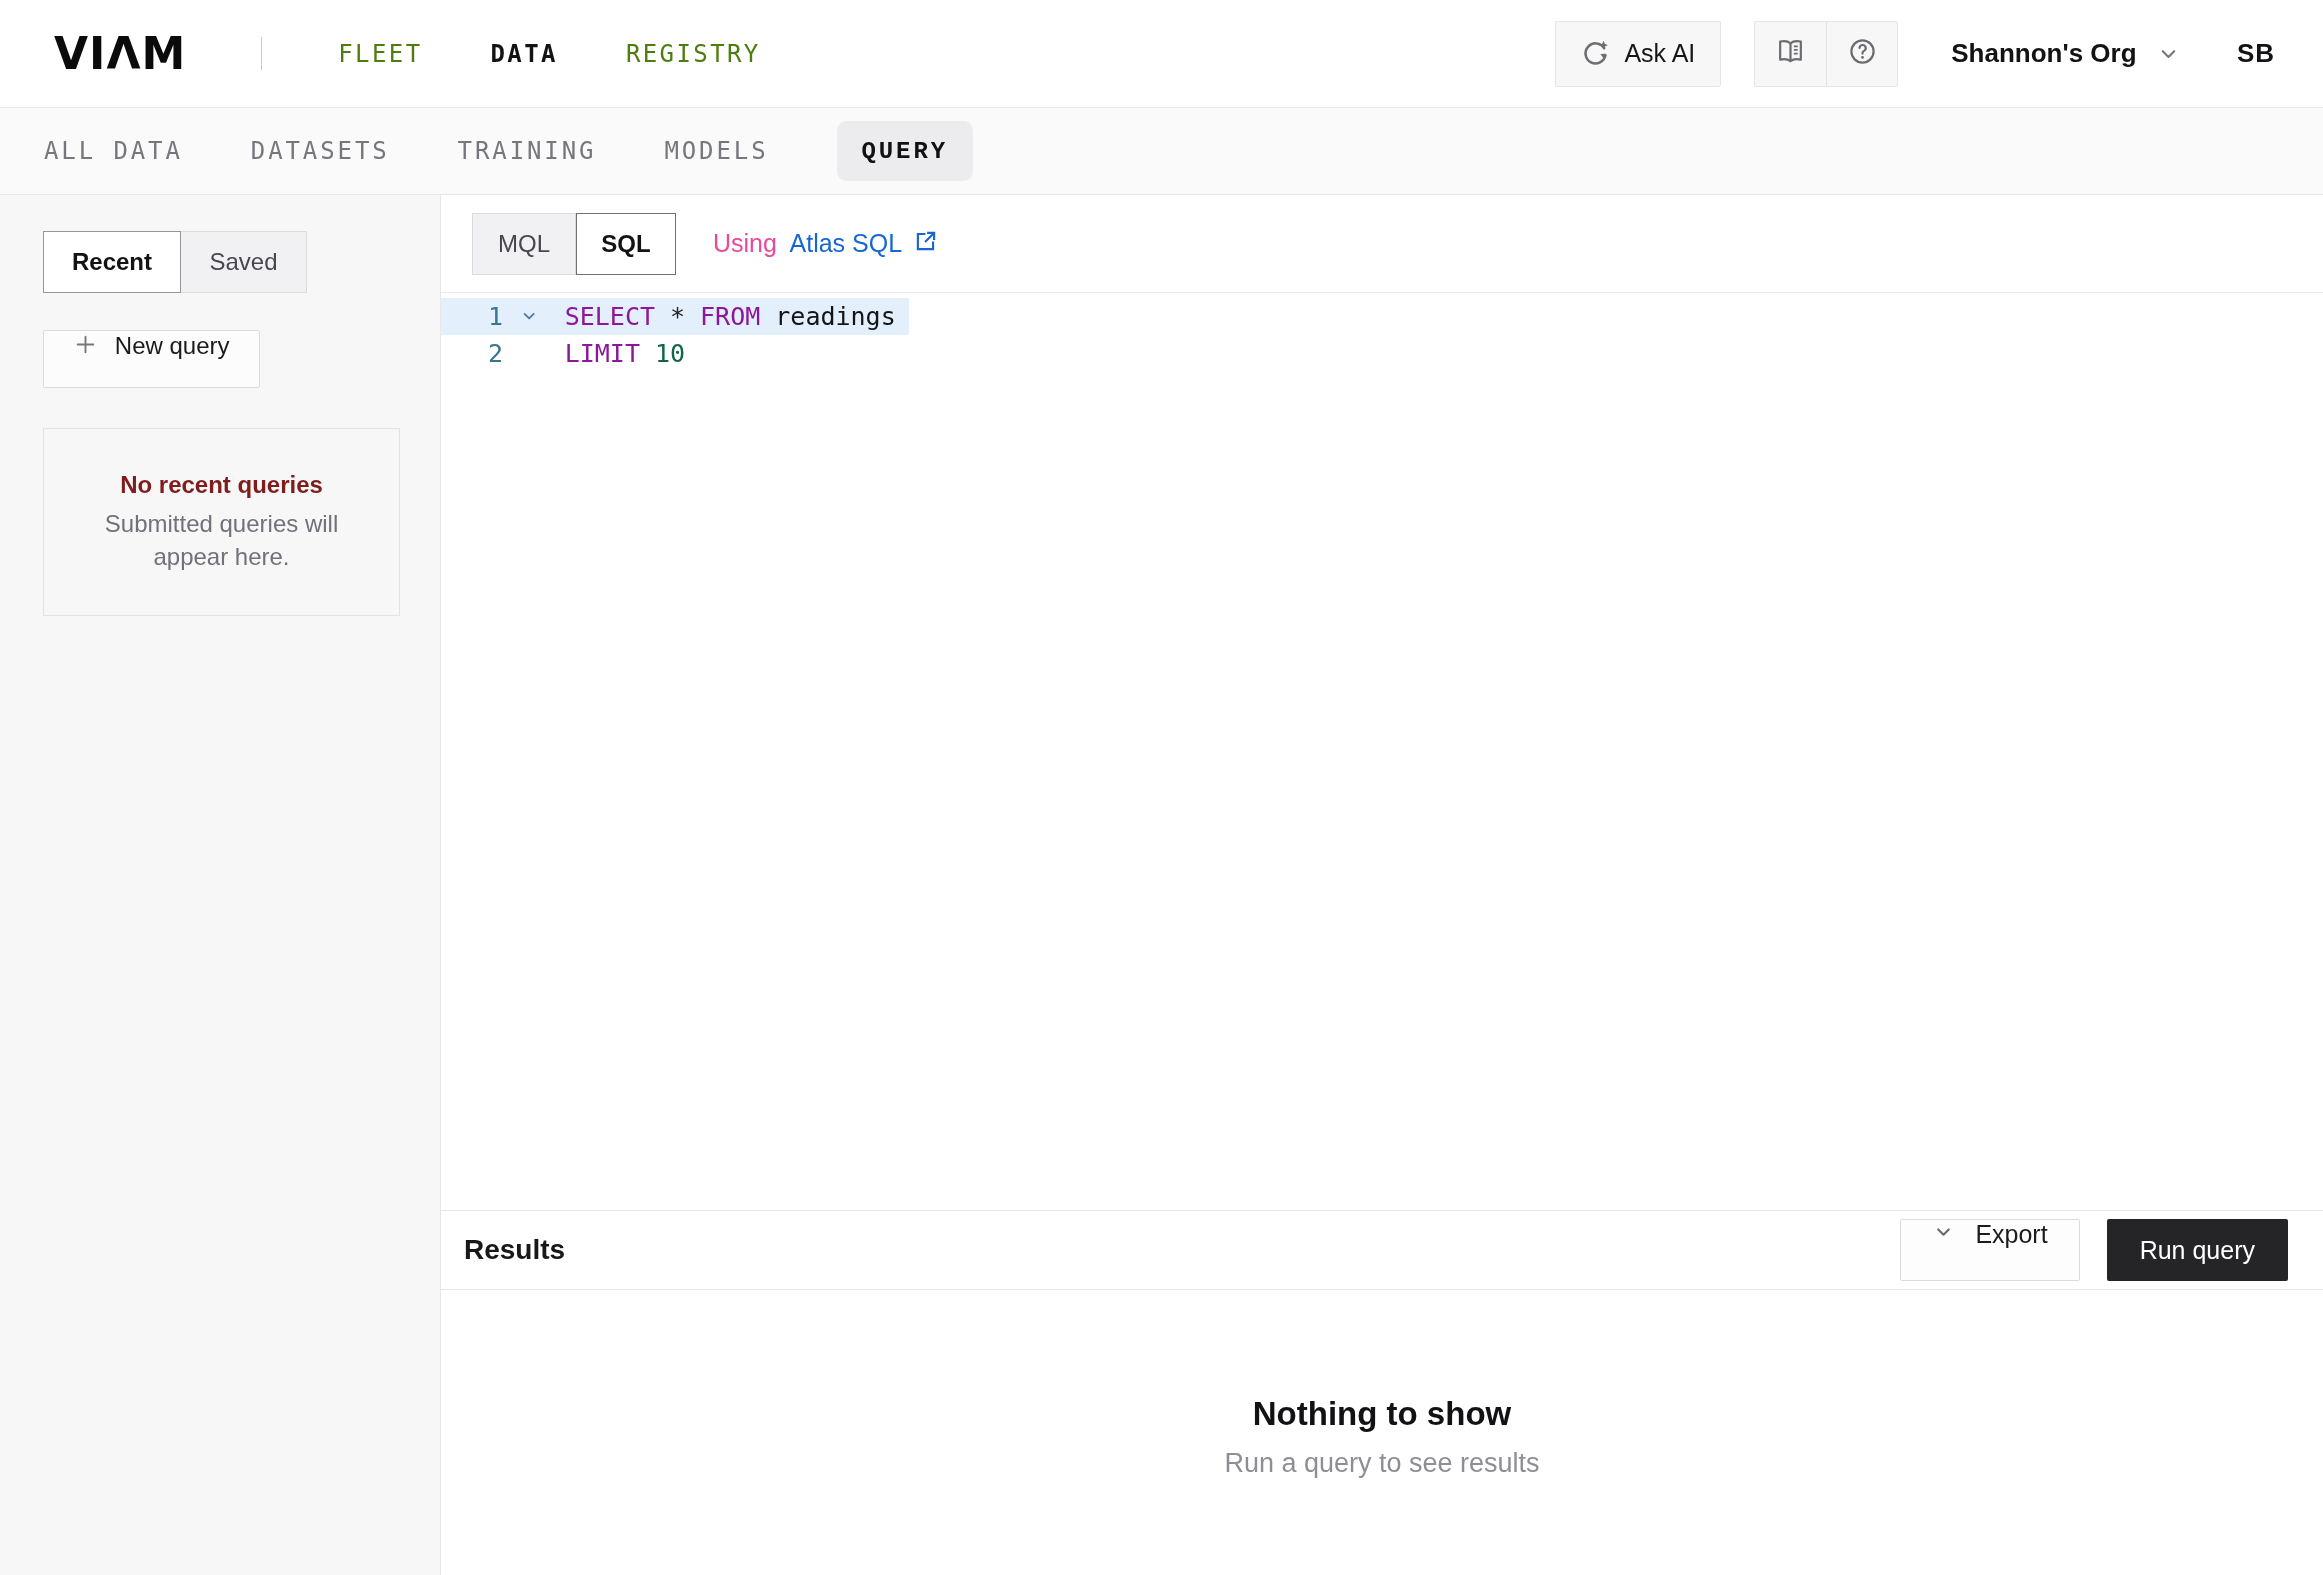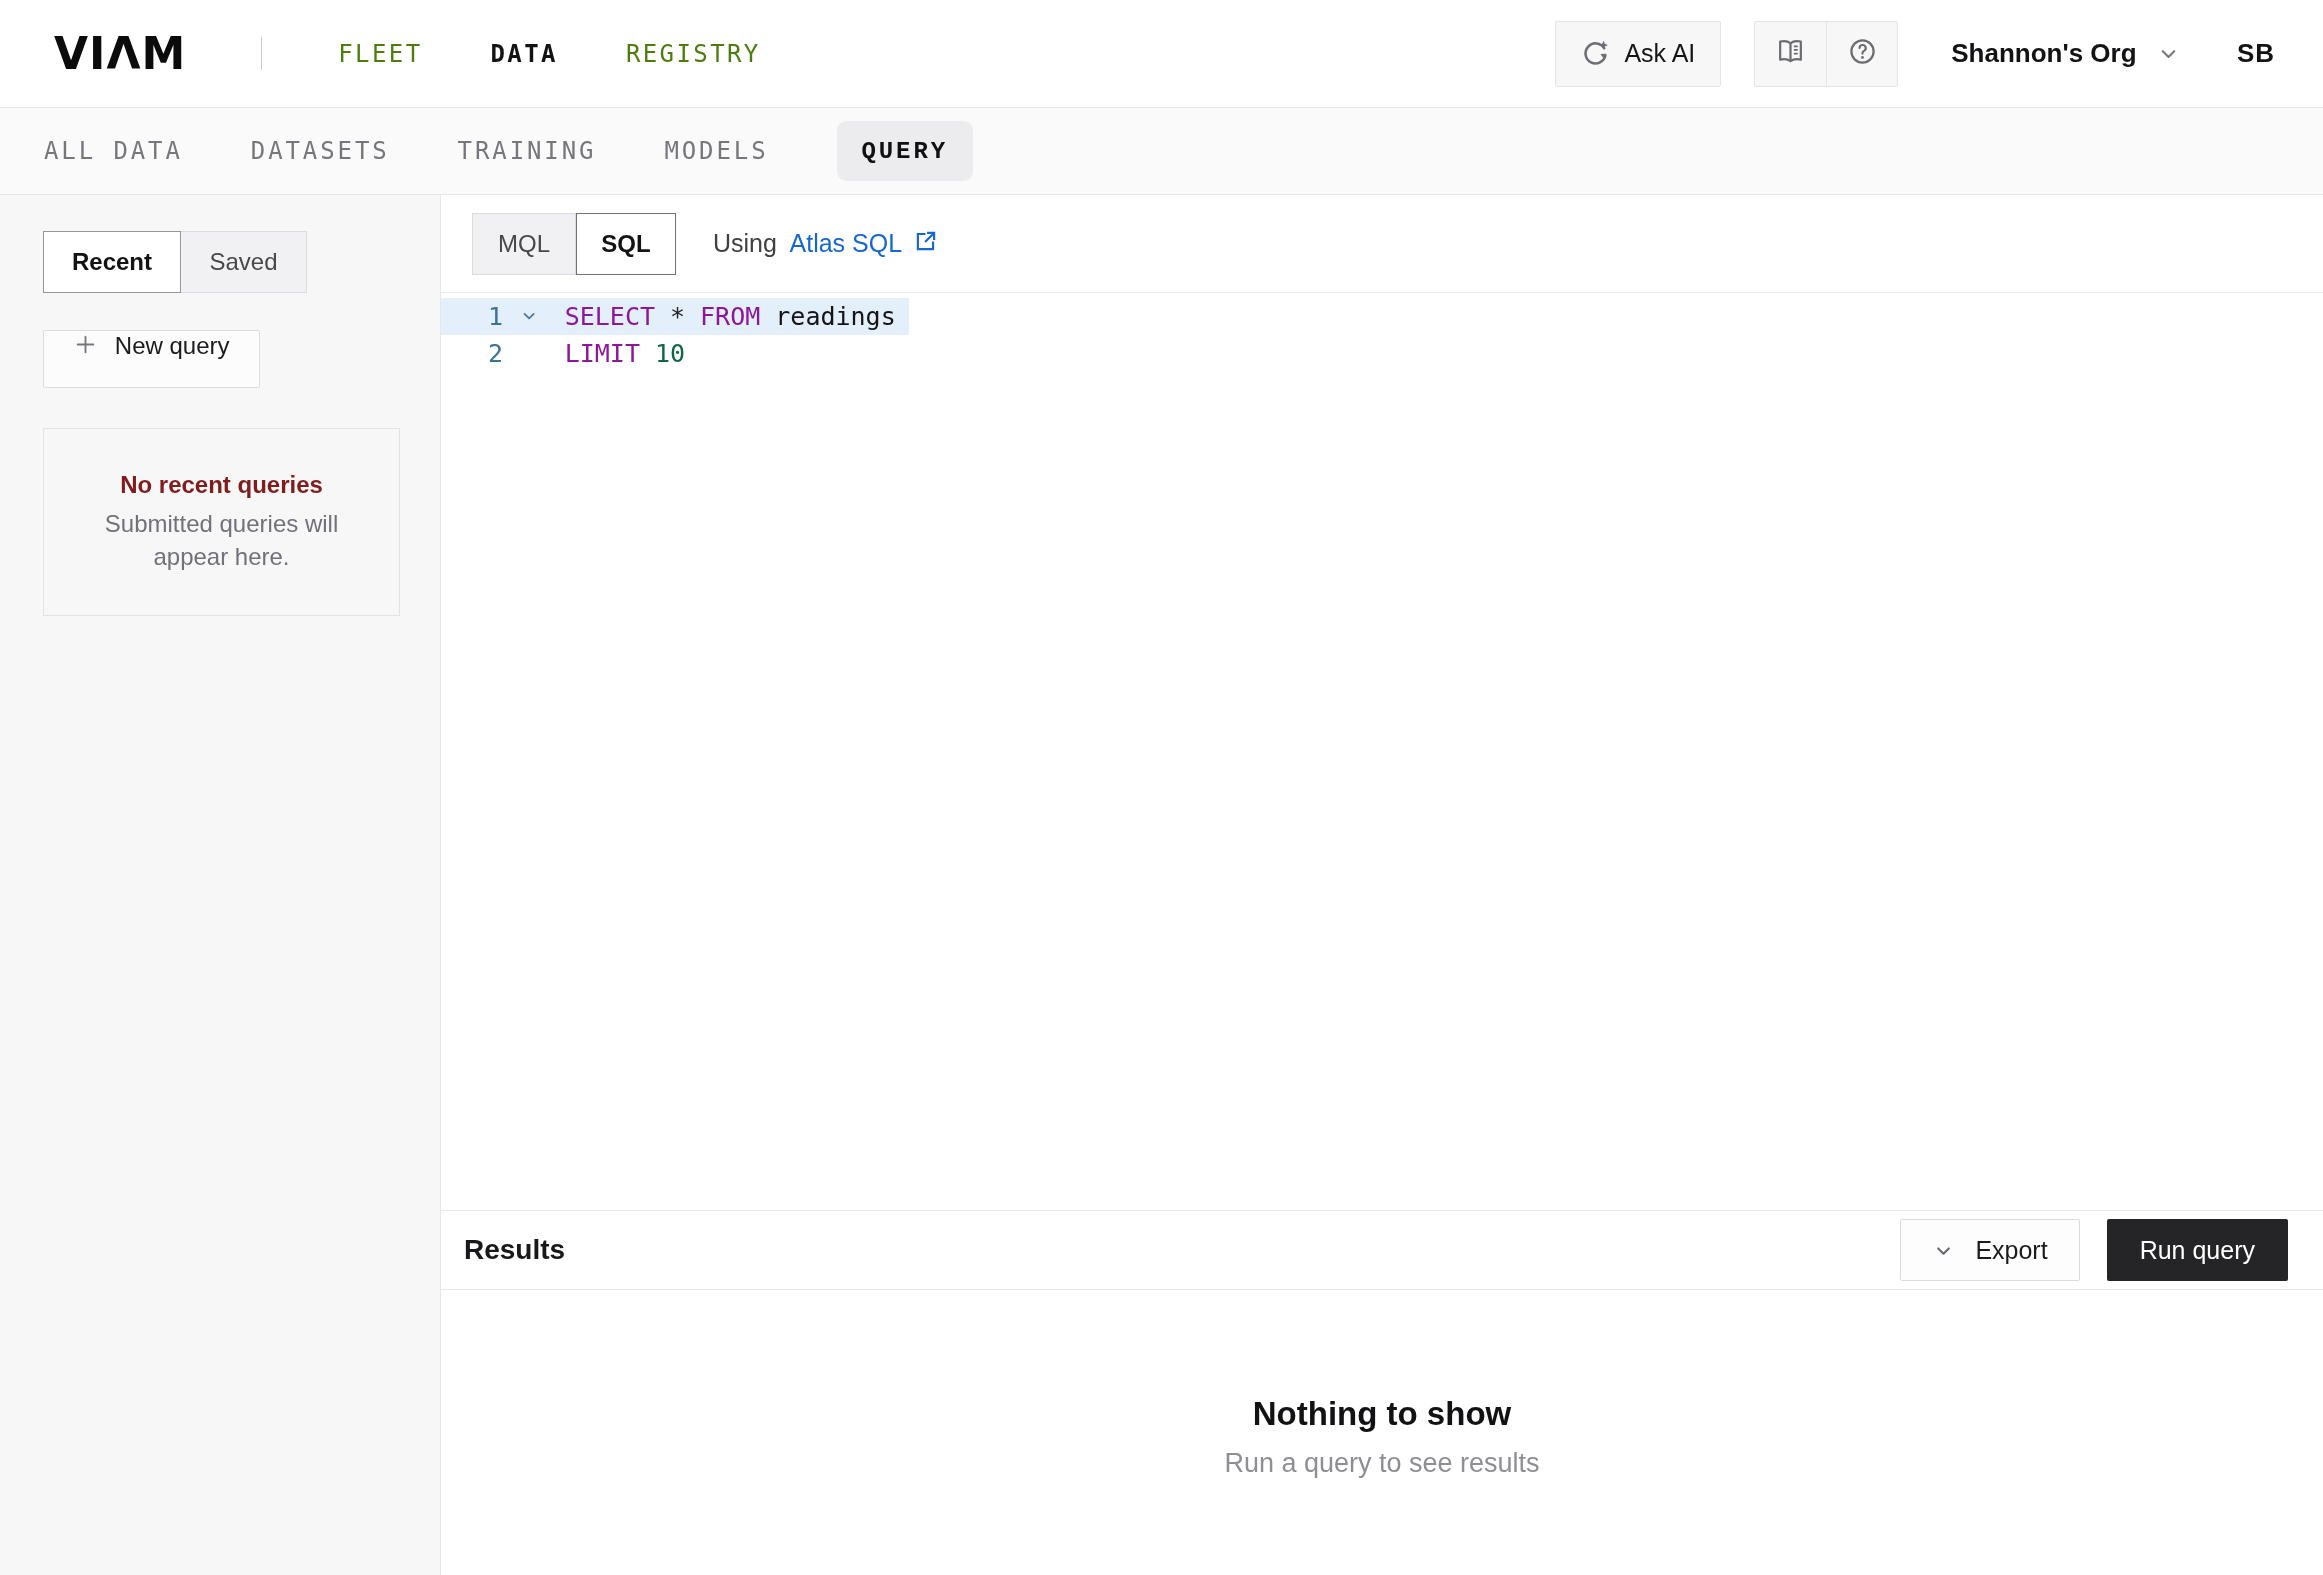--- a/index.html
+++ b/index.html
@@ -67,21 +67,21 @@
   .empty-queries { margin-top:40px; height:188px; border:1px solid #e3e3e7;
                    display:flex; flex-direction:column; align-items:center;
                    justify-content:center; gap:7.7px; text-align:center; }
   .empty-queries-title { font-size:24px; font-weight:600; color:#7f1d1d; }
   .empty-queries-sub { font-size:24px; color:#71717a; line-height:33px; max-width:280px; }
 
   
   .main { flex:1; min-width:0; display:flex; flex-direction:column; background:#fff; }
   .editor-toolbar { height:97px; display:flex; align-items:center; padding:0 35px 0 32px; }
   .using { margin-left:37px; display:flex; align-items:center; gap:12.6px; font-size:25px; }
-  .using-label { color:#404040; }
+  .using-label { color:#ec4899; }
   .using-link { color:#1766d1; display:flex; align-items:center; gap:10.6px; cursor:pointer; }
   .toolbar-right { margin-left:auto; display:flex; align-items:center; gap:17.4px; }
   .icon-btn { width:62px; height:62px; background:#fafafa; border:1px solid #e6e6e9;
               border-radius:1.9px; display:flex; align-items:center; justify-content:center;
               color:#85858b; cursor:pointer; }
   .export-query-btn { height:62px; padding:0 34px; background:#fbfbfc; border:1px solid #dfe0e3;
                       border-radius:1.9px; font-size:25px; color:#1b1b1e; display:flex;
                       align-items:center; cursor:pointer; }
 
   
@@ -100,21 +100,21 @@
   .tok.operator { color:#232325; }
   .tok.identifier { color:#141416; }
 
   
   .results-header { height:80px; border-top:1px solid #e7e7ea; border-bottom:1px solid #e7e7ea;
                     display:flex; align-items:center; padding:0 35px 0 23px; }
   .results-title { font-size:28px; font-weight:600; color:#18181a; }
   .results-actions { margin-left:auto; display:flex; align-items:center; gap:27px; }
   .export-btn { height:62px; padding:0 31px; background:#fdfdfe; border:1px solid #dcdce0;
                 border-radius:1.9px; font-size:25px; color:#1b1b1e; display:flex;
-                align-items:center; gap:20px; cursor:pointer; }
+                gap:20px; cursor:pointer; }
   .export-btn .icon { color:#6a6a70; display:flex; }
   .run-query-btn { height:62px; padding:0 33px; background:#252527; color:#ffffff;
                    font-size:25px; border:none; border-radius:1.9px; display:flex;
                    align-items:center; font-weight:500; cursor:pointer; }
   .results-empty { height:285px; display:flex; flex-direction:column; align-items:center;
                    justify-content:center; gap:14.5px; }
   .empty-title { font-size:33px; font-weight:700; color:#121214;margin-top:9px; }
   .empty-sub { font-size:27px; color:#8e8e95; }
 </style>
 </head>

